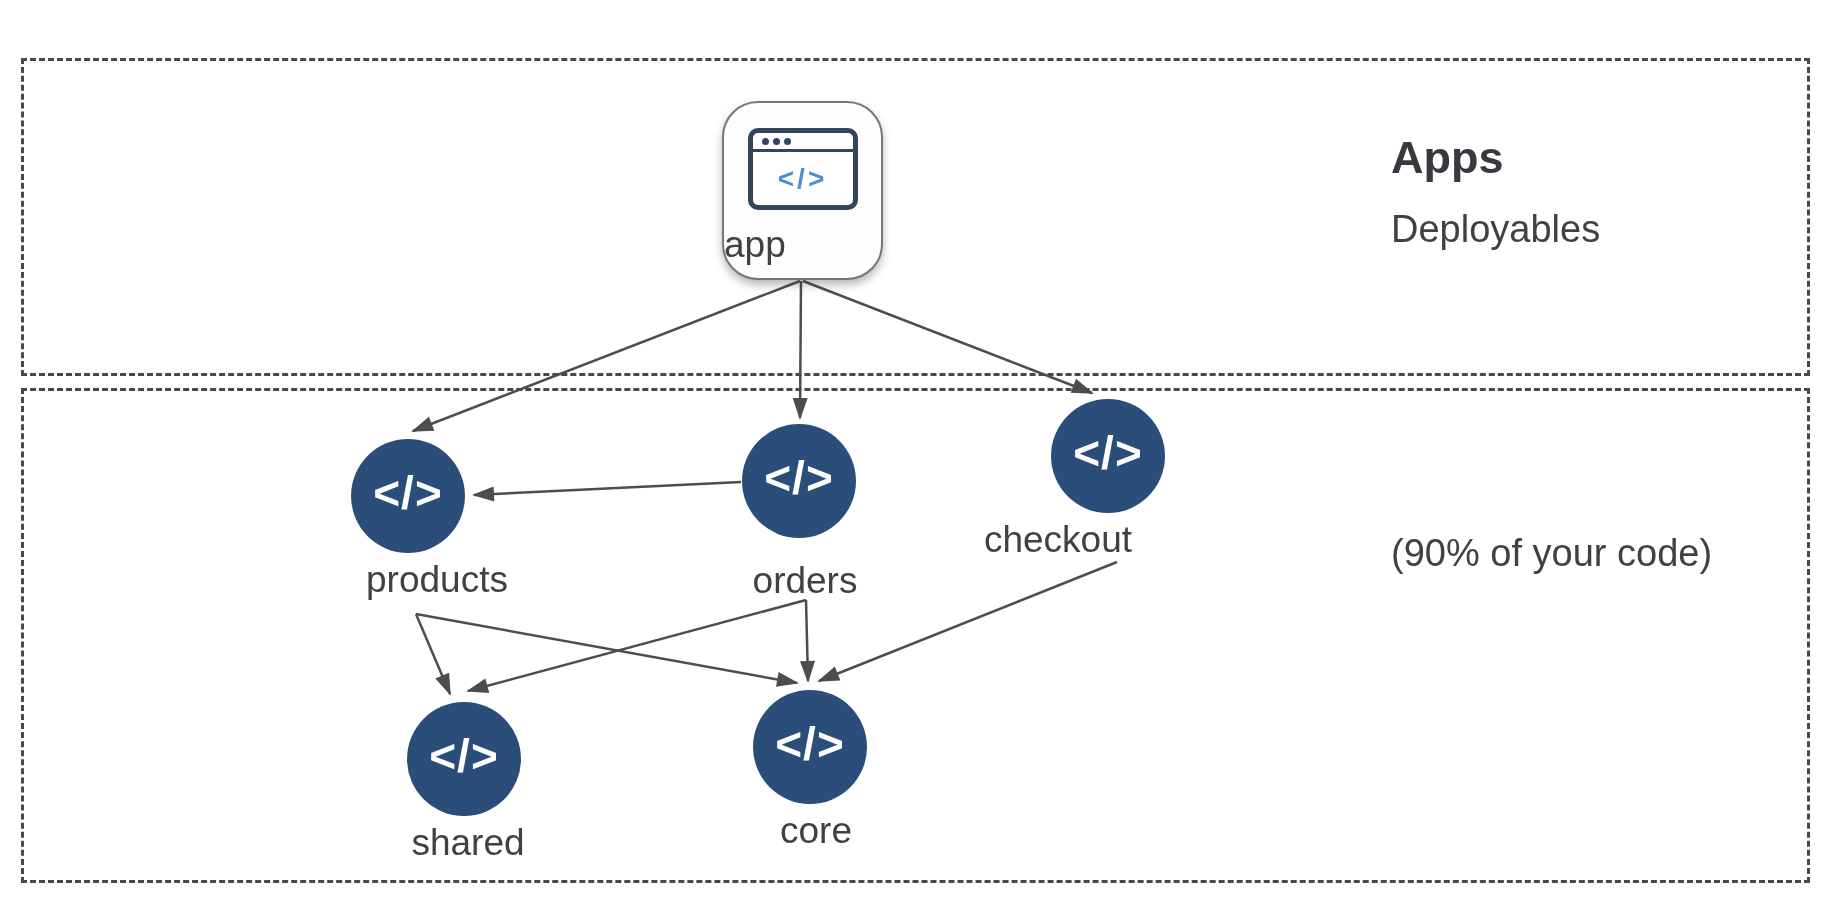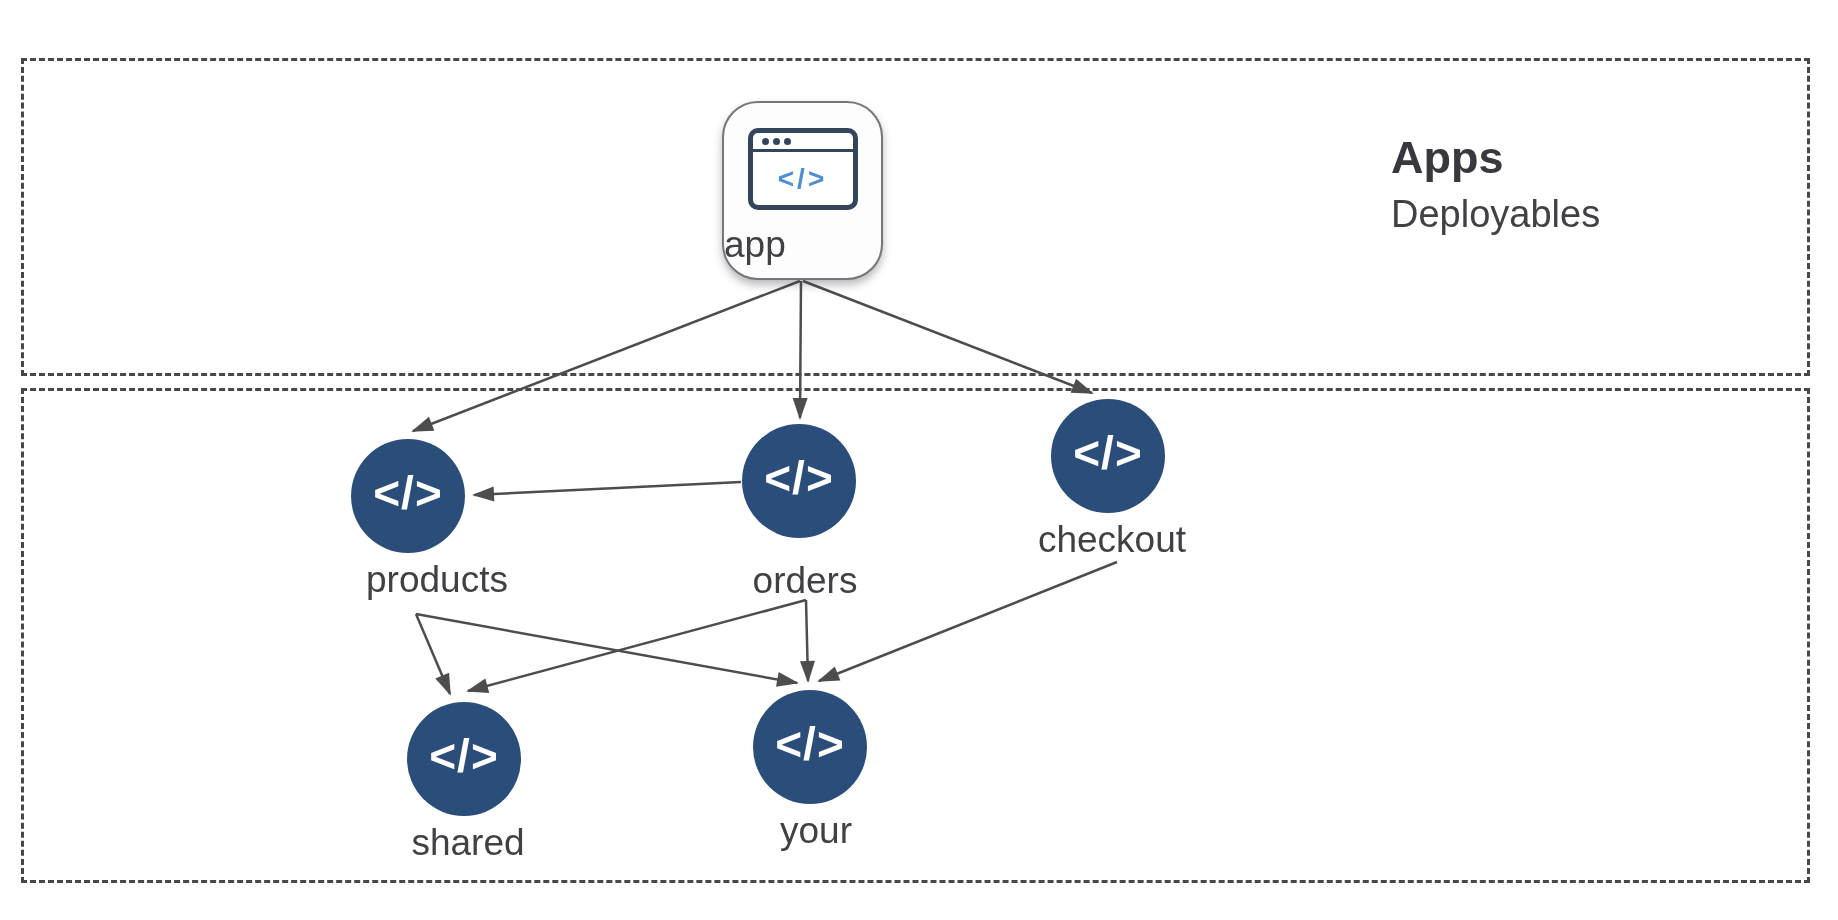--- a/index.html
+++ b/index.html
@@ -8,21 +8,21 @@
     font-family:"Liberation Sans",sans-serif;overflow:hidden;
   }
   .section{position:absolute;border:3px dashed var(--dash,#48484c);box-sizing:border-box;}
   .section-apps{left:21px;top:58px;width:1789px;height:318px;}
   .section-libs{left:21px;top:388px;width:1789px;height:495px;}
 
   .section-label{position:absolute;color:var(--title,#37393e);}
   .apps-label{left:1391px;top:128px;}
   .libs-label{left:1391px;top:512px;}
   .section-title{font-size:45px;font-weight:bold;line-height:60px;}
-  .section-subtitle{font-size:38px;line-height:46px;margin-top:3px;color:var(--text,#3f4145);}
+  .section-subtitle{font-size:38px;line-height:46px;margin-top:18px;color:var(--text,#3f4145);}
 
   #edges-svg{position:absolute;left:0;top:0;width:1838px;height:920px;}
   #edges-svg line{stroke:var(--line,#4d4d4d);stroke-width:2.5;}
   #arrow-path{fill:var(--line,#4d4d4d);}
 
   .app-node{
     position:absolute;left:722px;top:101px;width:161px;height:179px;
     background:#fdfdfe;border:2.5px solid #75757b;border-radius:36px;
     box-shadow:0 5px 8px rgba(55,55,65,0.35);
     display:flex;flex-direction:column;align-items:center;box-sizing:border-box;
@@ -96,35 +96,36 @@
     </div>
     <div class="app-label">app</div>
   </div>
 
   <div class="section-label apps-label">
     <div class="section-title">Apps</div>
     <div class="section-subtitle">Deployables</div>
   </div>
 
   <div class="section-label libs-label">
+    <div class="section-subtitle">(90% of your code)</div>
   </div>
 
 <div class="lib-node" style="left: 351px; top: 439px;">
       <span class="code-glyph">&lt;/&gt;</span>
     </div>
     <div class="lib-label" style="left: 414px; top: 559px; margin-left: 23px;">products</div>
     <div class="lib-node" style="left: 742px; top: 424px;">
       <span class="code-glyph">&lt;/&gt;</span>
     </div>
     <div class="lib-label" style="left: 805px; top: 544px; margin-top: 16px;">orders</div>
     <div class="lib-node" style="left: 1051px; top: 399px;">
       <span class="code-glyph">&lt;/&gt;</span>
     </div>
-    <div class="lib-label" style="left: 1112px; top: 519px;">checkout</div>
+    <div class="lib-label" style="left: 1058px; top: 519px;">checkout</div>
     <div class="lib-node" style="left: 407px; top: 702px;">
       <span class="code-glyph">&lt;/&gt;</span>
     </div>
     <div class="lib-label" style="left: 468px; top: 822px;">shared</div>
     <div class="lib-node" style="left: 753px; top: 690px;">
       <span class="code-glyph">&lt;/&gt;</span>
     </div>
-    <div class="lib-label" style="left: 816px; top: 810px;">your</div>
+    <div class="lib-label" style="left: 816px; top: 810px;">core</div>
   </div>
 
 </body></html>

